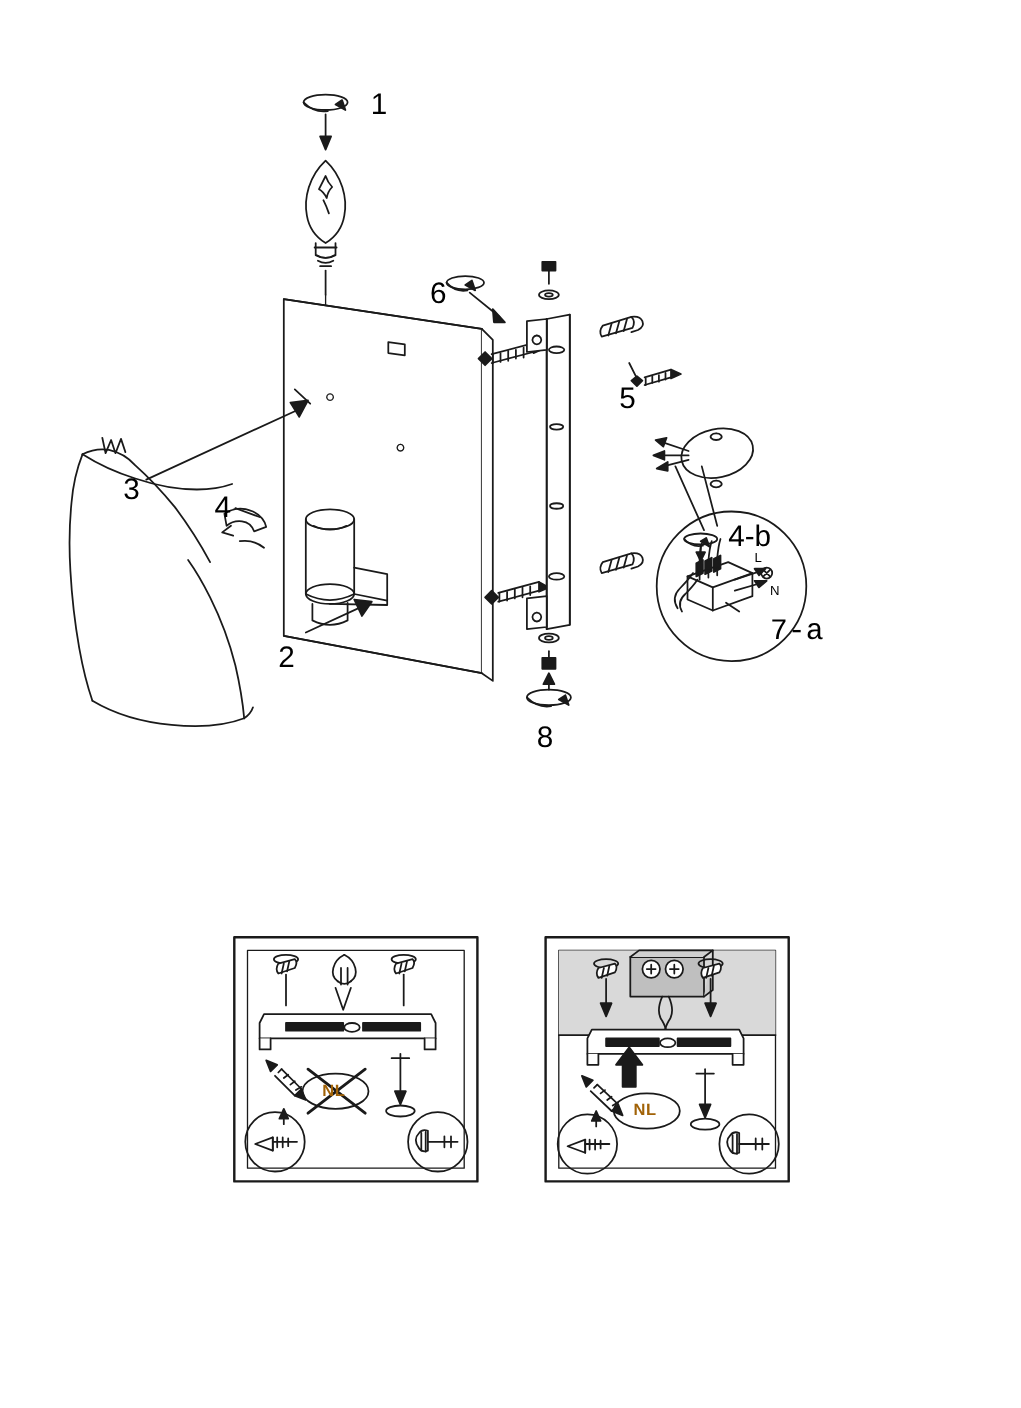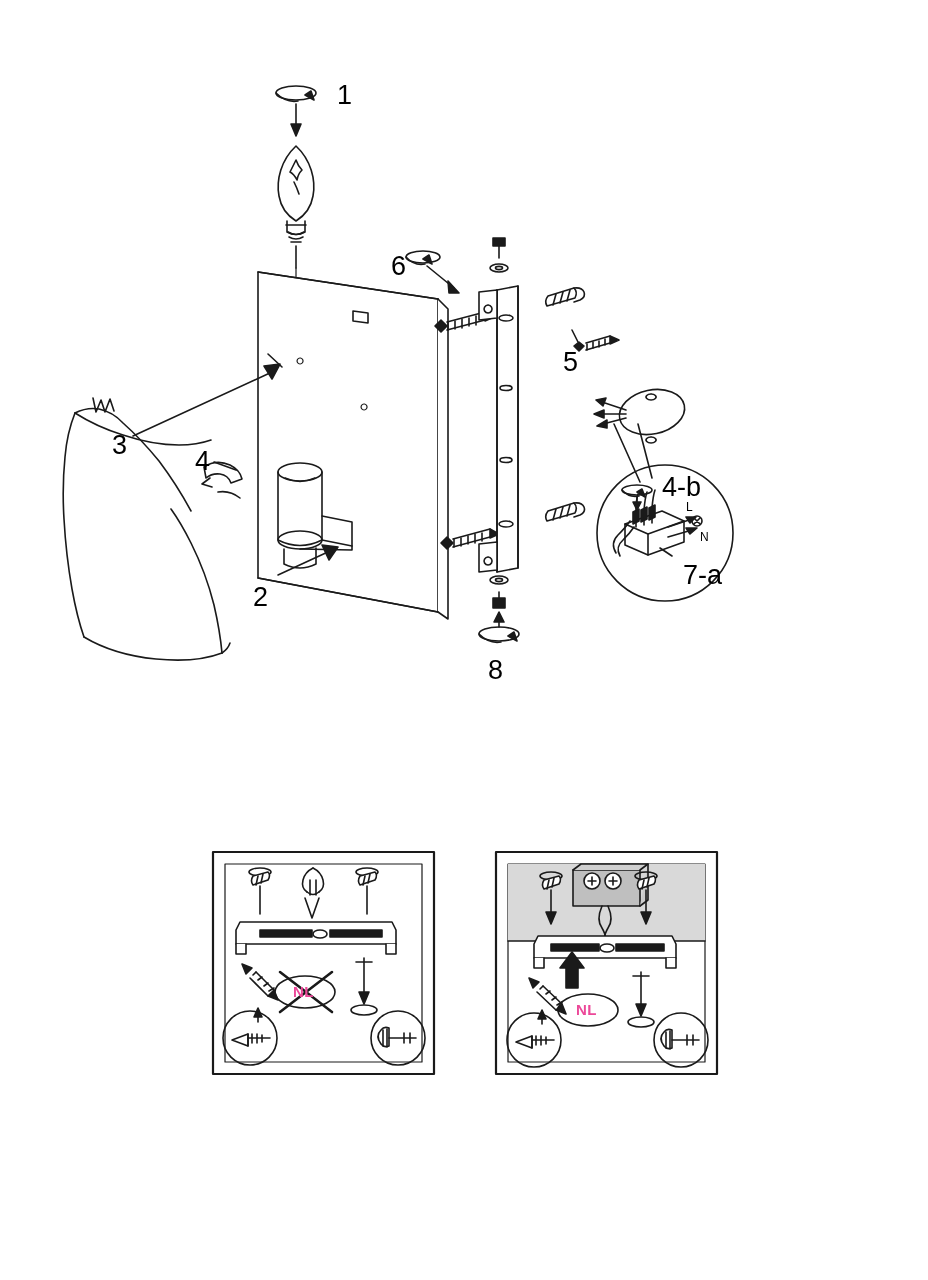--- a/index.html
+++ b/index.html
@@ -34,21 +34,21 @@
     color: #000;
     line-height: 1;
     white-space: nowrap;
     user-select: none;
   }
   .nl-label {
     position: absolute;
     font-family: "Liberation Sans", sans-serif;
     font-weight: bold;
     font-size: 15px;
-    color: #ec4899;
+    color: #a16207;
     letter-spacing: 0.5px;
     white-space: nowrap;
   }
   .term-label {
     position: absolute;
     font-family: "Liberation Sans", sans-serif;
     font-size: 12px;
     color: #000;
     white-space: nowrap;
   }
@@ -395,21 +395,21 @@
     </g>
   </svg>
 
   <div class="callout-label" style="left:337px; top:82px;">1</div>
   <div class="callout-label" style="left:253px; top:584px;">2</div>
   <div class="callout-label" style="left:112px; top:432px;">3</div>
   <div class="callout-label" style="left:195px; top:448px;">4</div>
   <div class="callout-label" style="left:563px; top:349px;">5</div>
   <div class="callout-label" style="left:391px; top:253px;">6</div>
   <div class="callout-label" style="left:662px; top:474px;">4-b</div>
-  <div class="callout-label" style="left:683px; top:562px;">7-a</div>
+  <div class="callout-label" style="left:700px; top:562px;font-family:Liberation Mono, monospace;">7-a</div>
   <div class="callout-label" style="left:488px; top:657px;">8</div>
 
   <div class="term-label" style="left:686px; top:500px;">L</div>
   <div class="term-label" style="left:700px; top:530px;">N</div>
 
   <div class="nl-label" style="left:293px; top:983px;">NL</div>
   <div class="nl-label" style="left:576px; top:1001px;">NL</div>
 
 </div>
 

